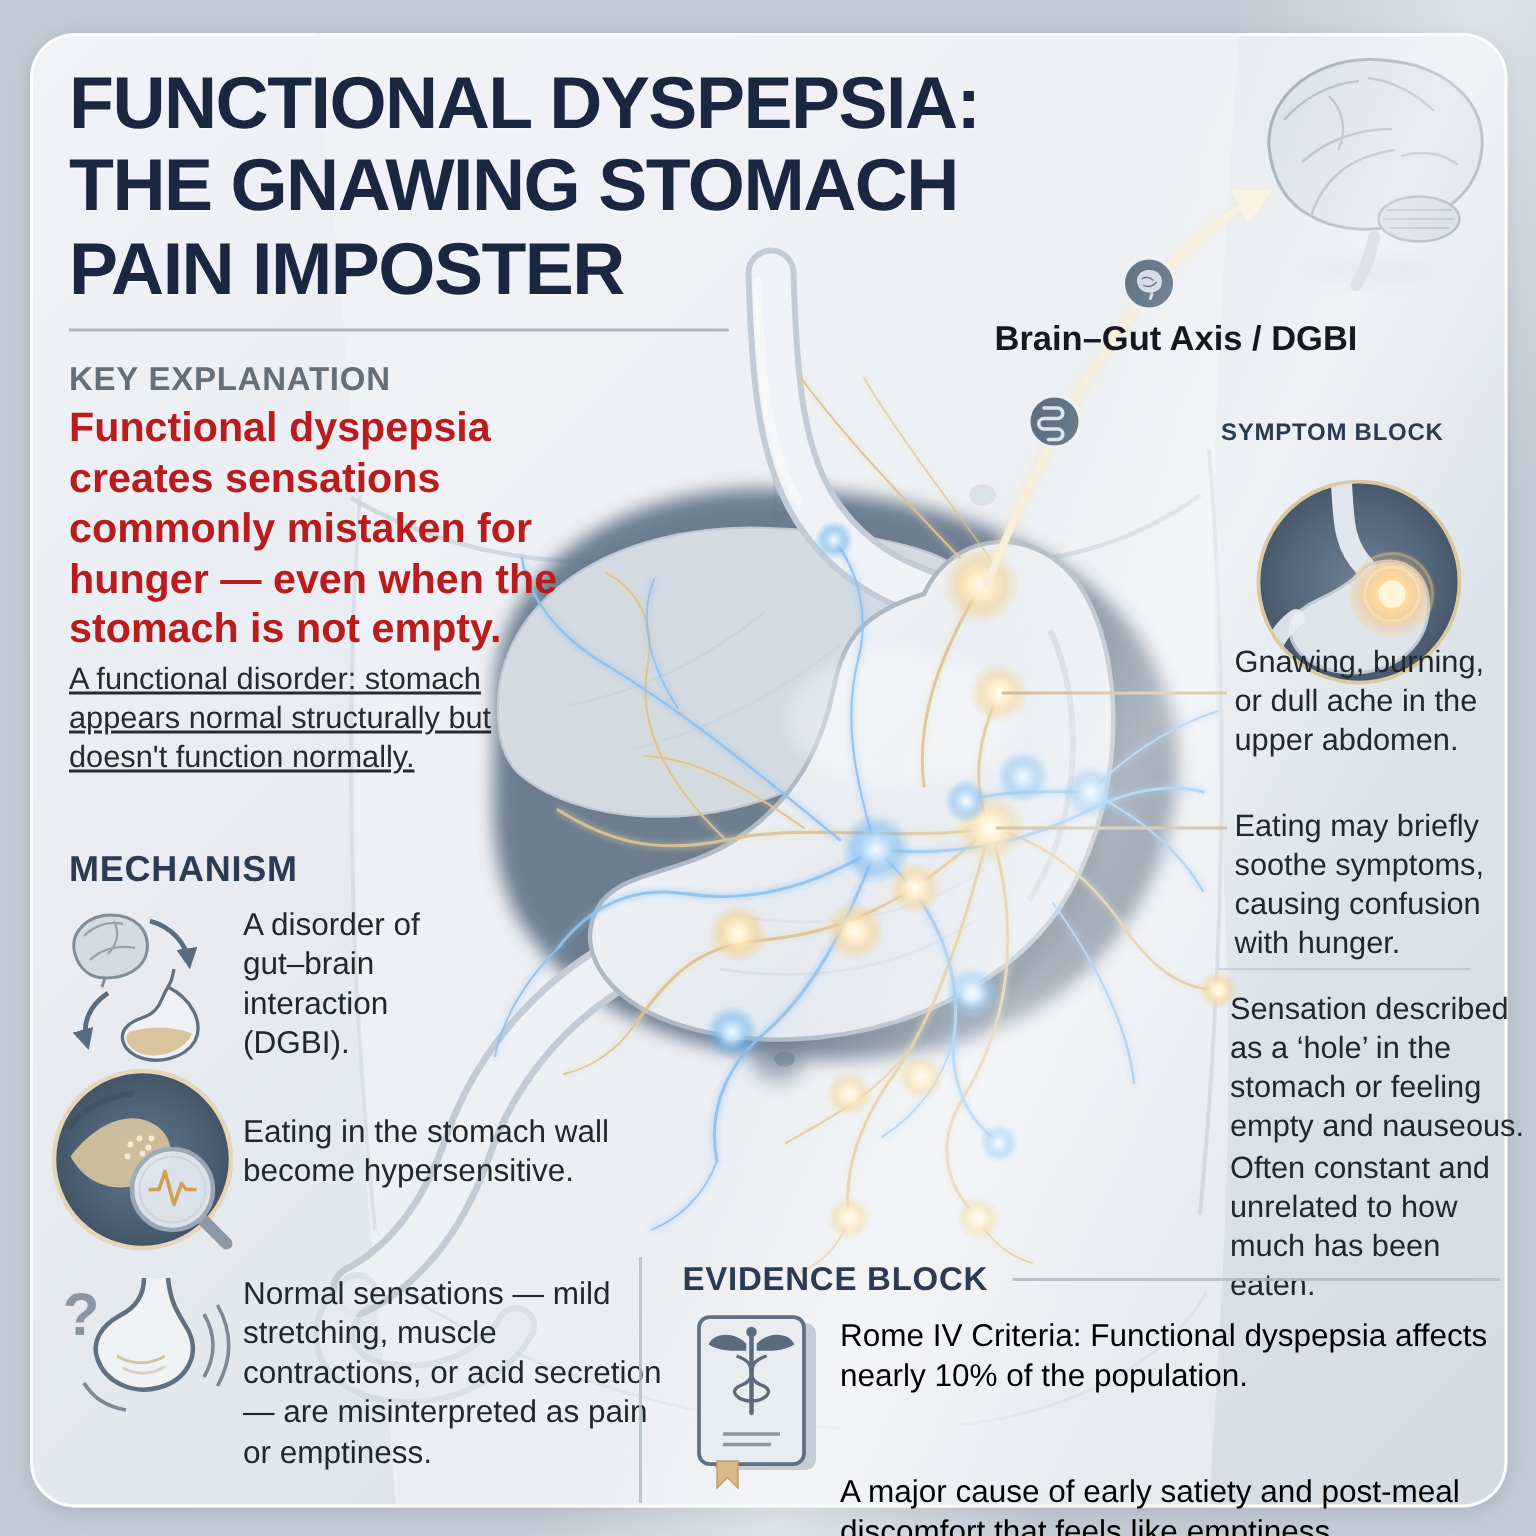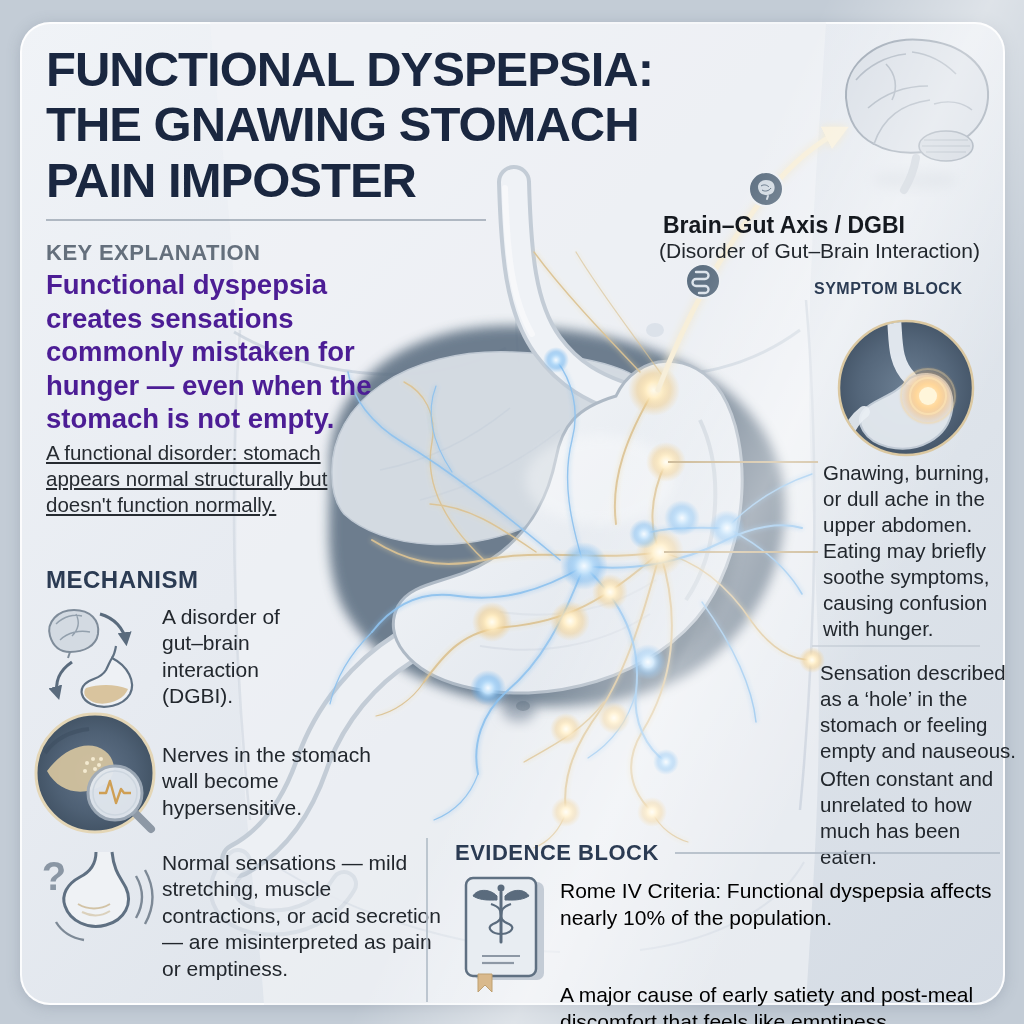--- a/index.html
+++ b/index.html
@@ -12,21 +12,21 @@
   .sheen{position:absolute;left:0;top:0;width:1024px;height:1024px;pointer-events:none;
         background:linear-gradient(115deg,rgba(255,255,255,0) 55%,rgba(255,255,255,.45) 66%,rgba(255,255,255,0) 78%);}
   .abs{position:absolute;}
   svg{display:block;}
   .illustration{position:absolute;left:0;top:0;}
   .title{margin:0;font-size:49px;line-height:1.13;font-weight:bold;letter-spacing:-1px;
          color:#1a2740;white-space:pre-line;text-shadow:0 1px 0 rgba(255,255,255,.35);}
   .rule{height:2px;background:#99a4b0;opacity:.75;}
   .eyebrow{font-size:22px;font-weight:bold;letter-spacing:.5px;color:#646f7c;}
   .sect{font-size:24px;font-weight:bold;letter-spacing:.5px;color:#2b3b53;}
-  .lead{margin:0;font-size:27.5px;line-height:1.22;font-weight:bold;color:#4c1d95;}
+  .lead{margin:0;font-size:27.5px;line-height:1.22;font-weight:bold;color:#b91c1c;}
   .body-txt{margin:0;font-size:20.5px;line-height:1.26;color:#262b31;}
   .mech-txt{margin:0;font-size:21px;line-height:1.26;color:#22272d;}
   .bg-label{font-size:23px;font-weight:bold;color:#15191f;}
   .bg-sub{font-size:21px;color:#22272d;}
   .sym-txt{margin:0;font-size:20.5px;line-height:1.27;color:#22272d;}
   .ev-txt{margin:0;font-size:21px;line-height:1.27;color:#000000;}
   .ev-header-row{display:flex;align-items:center;gap:16px;justify-content:flex-end;}
   .ev-header-row .line{flex:1;height:2px;background:#b4bec9;opacity:.9;}
   .vline{width:2px;background:#b4bec9;opacity:.85;}
 </style>
@@ -249,35 +249,34 @@
       <circle cx="-2" cy="-14" r="2" fill="#f4ead0"></circle>
     <circle cx="4" cy="-8" r="2" fill="#f4ead0"></circle>
       <circle cx="-10" cy="-2" r="2" fill="#f4ead0"></circle>
     <circle cx="0" cy="-4" r="2" fill="#f4ead0"></circle>
       <circle cx="6" cy="-14" r="2" fill="#f4ead0"></circle>
     <line x1="39" y1="39" x2="56" y2="56" stroke="#8d98a5" stroke-width="8" stroke-linecap="round"></line>
     <circle cx="20" cy="20" r="27" fill="#e3e9f0" opacity=".95" stroke="#9fabb8" stroke-width="3"></circle>
     <circle cx="20" cy="20" r="22" fill="none" stroke="#cdd6df" stroke-width="1.5"></circle>
     <path d="M 4,20 h7 l4,-12 6,22 5,-14 3,4 h7" stroke="#cf9f54" stroke-width="2.4" fill="none" stroke-linejoin="round"></path>
   </svg>
-  <p class="mech-txt abs" style="left:162px;top:742px;width:245px;">Nerves in the stomach wall become hypersensitive.</p>
+  <p class="mech-txt abs" style="left:162px;top:742px;width:245px;">Eating in the stomach wall become hypersensitive.</p>
 
   <svg class="abs" style="left:34px;top:842px;" width="130" height="112" viewBox="0 0 130 112">
     <text x="20" y="48" font-size="40" font-weight="bold" fill="#8a96a4" text-anchor="middle">?</text>
     <path d="M 62,10 C 62,22 56,30 46,35 C 33,42 27,53 31,64 C 36,79 54,88 72,83 C 91,78 99,61 92,46 C 87,36 80,30 78,10" fill="#eff2f5" stroke="#5f7082" stroke-width="3" stroke-linejoin="round"></path>
     <path d="M 44,62 C 54,68 66,68 76,62" stroke="#cdbb96" stroke-width="2" fill="none" opacity=".85"></path>
     <path d="M 48,70 C 58,75 68,74 76,69" stroke="#cdbb96" stroke-width="2" fill="none" opacity=".6"></path>
     <path d="M 102,34 C 110,48 110,62 102,76" stroke="#7d8996" stroke-width="2.4" fill="none"></path>
     <path d="M 111,28 C 121,46 121,64 111,82" stroke="#7d8996" stroke-width="2.4" fill="none"></path>
     <path d="M 22,80 C 28,90 38,96 50,98" stroke="#7d8996" stroke-width="2.4" fill="none"></path>
   </svg>
   <p class="mech-txt abs" style="left:162px;top:850px;width:290px;">Normal sensations — mild stretching, muscle contractions, or acid secretion — are misinterpreted as pain or emptiness.</p>
 
   <div class="bg-label abs" style="left:663px;top:212px;">Brain–Gut Axis / DGBI</div>
-  <div class="bg-sub abs" style="left:659px;top:239px;">(Disorder of Gut–Brain Interaction)</div>
 
   <div class="sect abs" style="left:814px;top:280px;font-size:16px;">SYMPTOM BLOCK</div>
 
   <svg class="abs" style="left:834px;top:316px;" width="144" height="144" viewBox="-72 -72 144 144">
     <defs>
       <radialGradient id="sympBg2">
           <stop offset="0%" stop-color="#6c7f93"></stop>
           <stop offset="70%" stop-color="#54667a"></stop>
         <stop offset="100%" stop-color="#47586b"></stop>
         </radialGradient>
@@ -296,21 +295,21 @@
       <path d="M -12,-70 C -10,-46 -12,-26 4,-10" stroke="#e8edf3" stroke-width="14" fill="none" stroke-linecap="round" opacity=".95"></path>
       <path d="M 4,-10 C 28,-22 50,-6 46,22 C 42,50 12,66 -18,59 C -42,53 -52,34 -42,22 C -33,11 -12,9 4,-10 Z" fill="#e9eef4" opacity=".93" stroke="#c9d2dc" stroke-width="2"></path>
       <path d="M -42,24 C -54,33 -60,46 -62,60" stroke="#e9eef4" stroke-width="12" fill="none" stroke-linecap="round" opacity=".9"></path>
       <circle cx="22" cy="8" r="30" fill="url(#orangeGlow)"></circle>
       <circle cx="22" cy="8" r="18" fill="none" stroke="#ffe9b8" stroke-width="2" opacity=".55"></circle>
       <circle cx="22" cy="8" r="27" fill="none" stroke="#f7d9a0" stroke-width="2" opacity=".35"></circle>
       <circle cx="22" cy="8" r="9" fill="#fff6da"></circle>
     </g>
   </svg>
 
-  <p class="sym-txt abs" style="left:823px;top:460px;width:175px;">Gnawing, burning, or dull ache in the upper abdomen.</p>
+  <p class="sym-txt abs" style="left:823px;top:429px;width:175px;">Gnawing, burning, or dull ache in the upper abdomen.</p>
   <p class="sym-txt abs" style="left:823px;top:538px;width:175px;">Eating may briefly soothe symptoms, causing confusion with hunger.</p>
   <p class="sym-txt abs" style="left:820px;top:660px;width:200px;">Sensation described as a ‘hole’ in the stomach or feeling empty and nauseous.</p>
   <p class="sym-txt abs" style="left:820px;top:766px;width:200px;">Often constant and unrelated to how much has been eaten.</p>
 
   <div class="vline abs" style="left:426px;top:838px;height:164px;"></div>
   <div class="ev-header-row abs" style="left:455px;top:840px;width:545px;">
     <span class="sect" style="font-size:22px;">EVIDENCE BLOCK</span>
     <span class="line"></span>
   </div>
 

